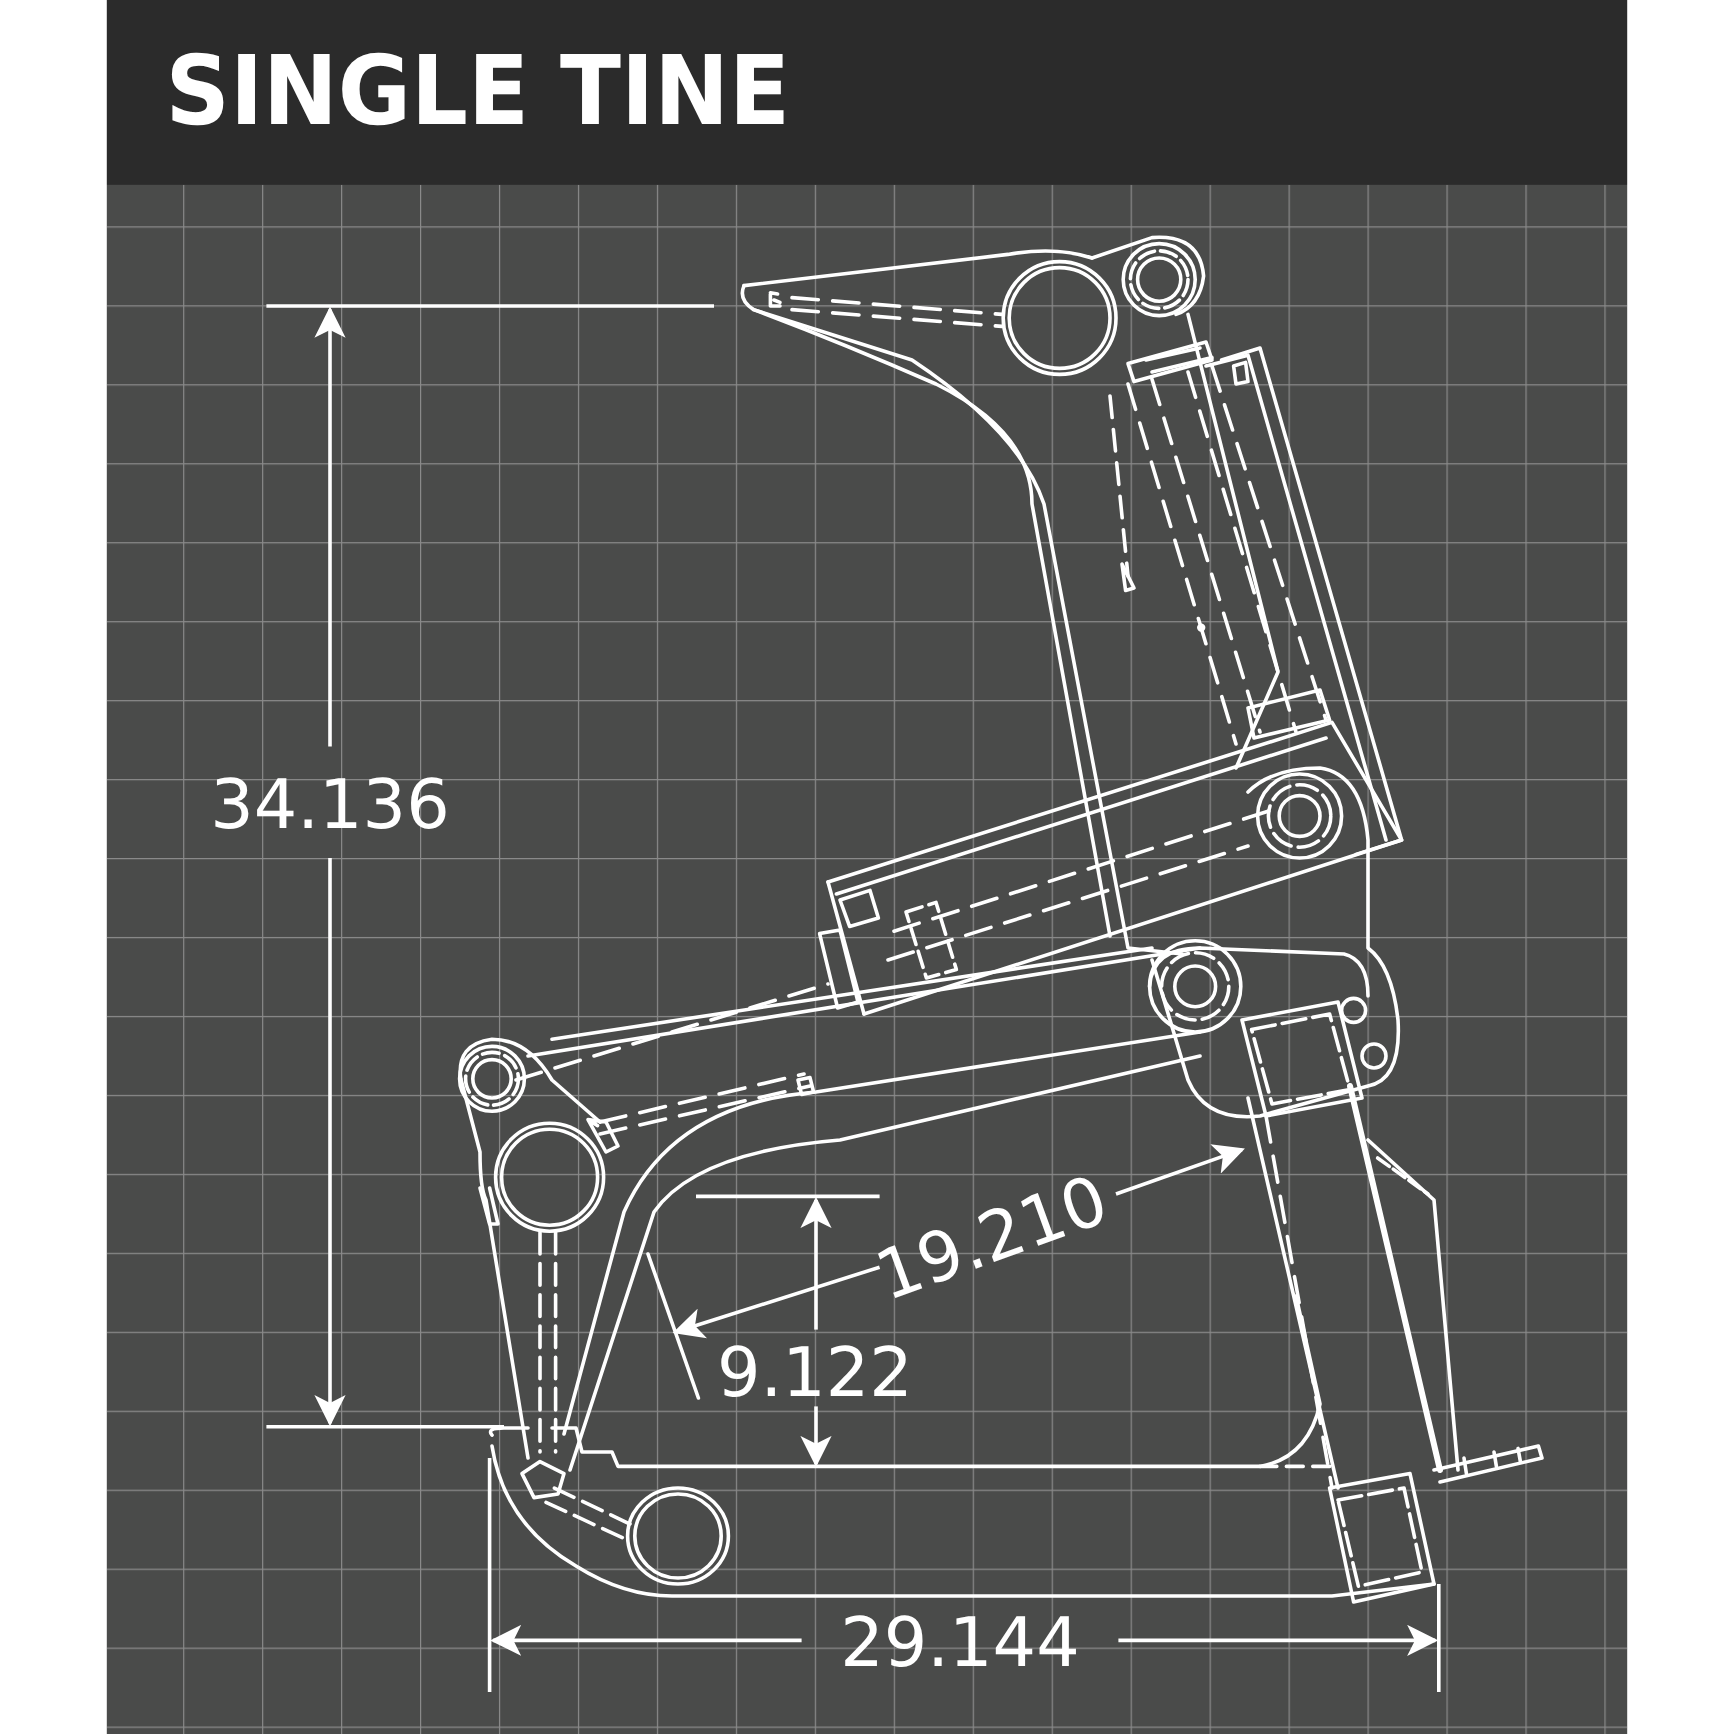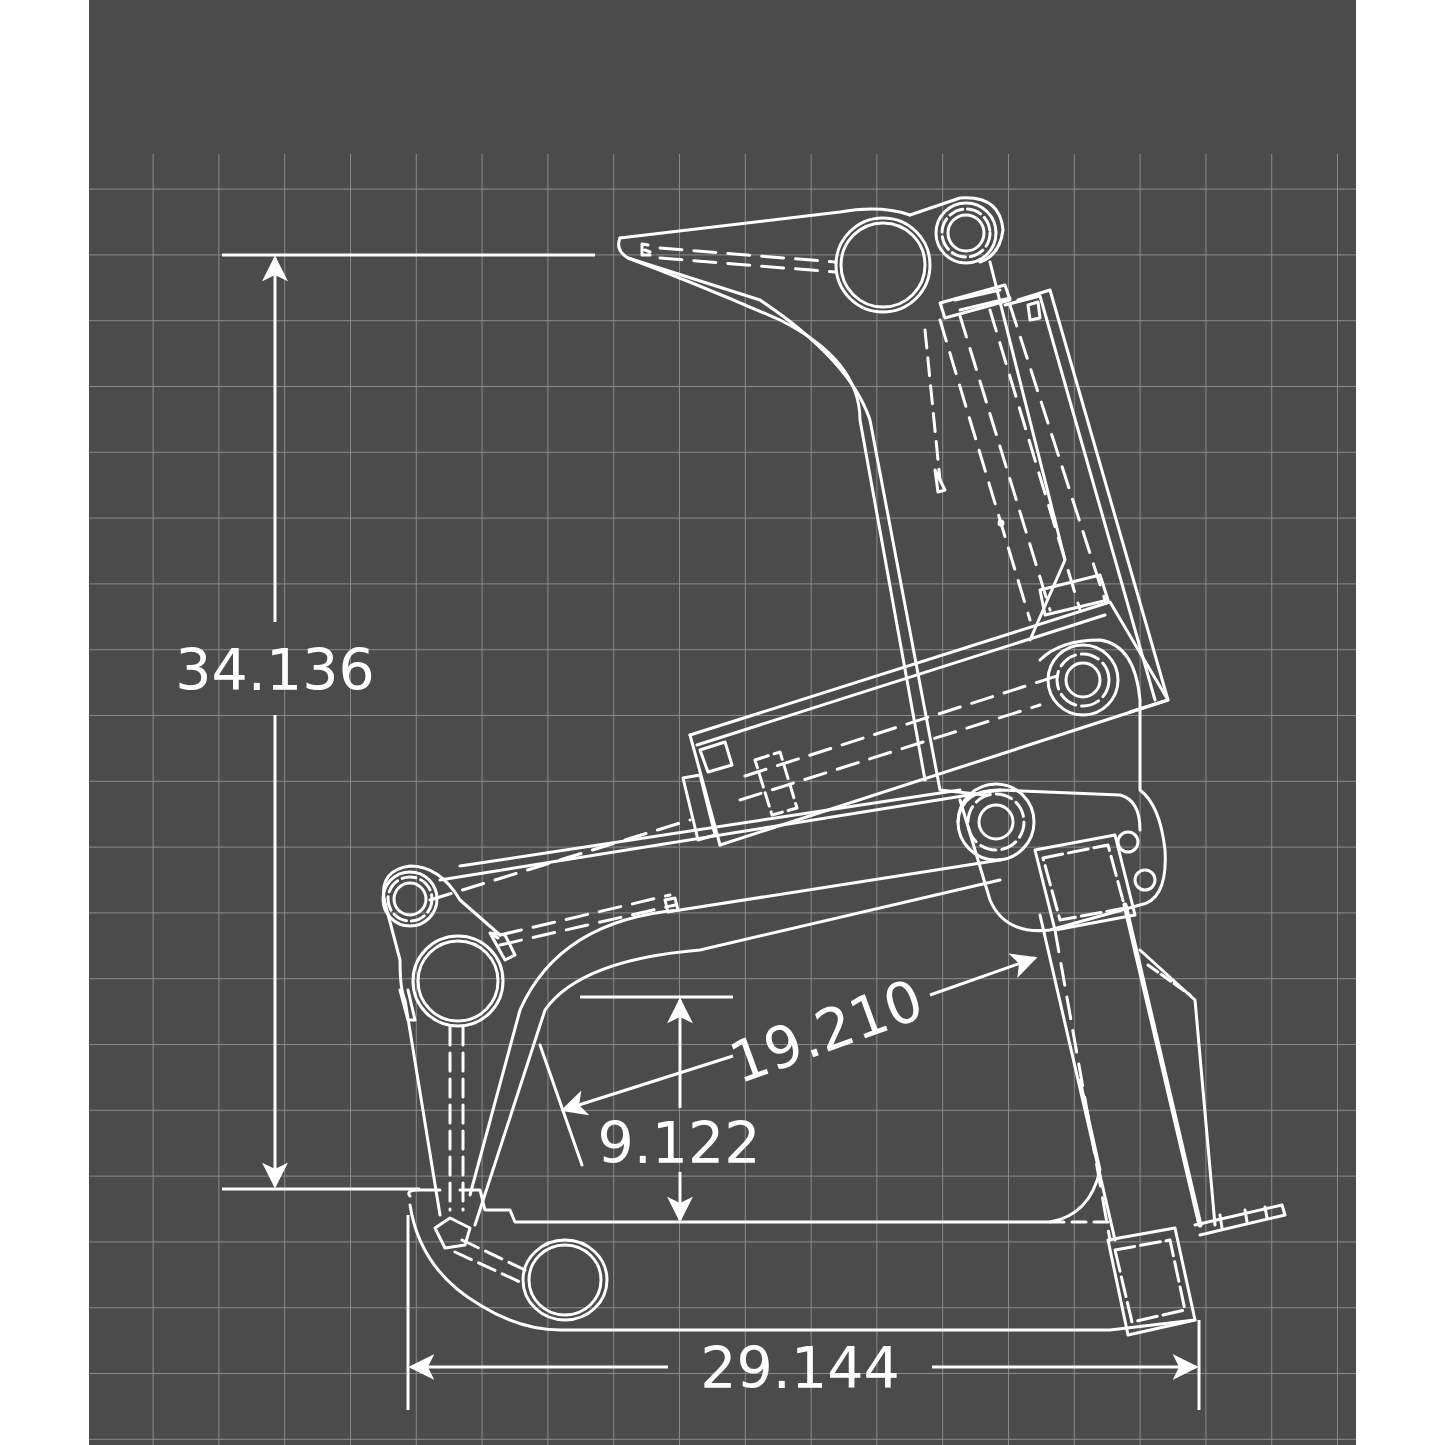--- a/index.html
+++ b/index.html
@@ -182,14 +182,17 @@
       <line x1="668" y1="1367" x2="411" y2="1367" marker-end="url(#arrow)"></line>
       <line x1="932" y1="1367" x2="1196" y2="1367" marker-end="url(#arrow)"></line>
     </g>
 
     <text class="dim-label" x="275" y="690" font-size="57" text-anchor="middle">34.136</text>
     <text class="dim-label" x="679" y="1163" font-size="57" text-anchor="middle">9.122</text>
     <text class="dim-label" x="0" y="0" font-size="57" text-anchor="middle" transform="translate(833 1050) rotate(-20)">19.210</text>
     <text class="dim-label" x="800" y="1388" font-size="57" text-anchor="middle">29.144</text>
   </svg>
 
+  <div class="header">
+    <div class="title">SINGLE TINE</div>
+  </div>
 
 </div>
 
 </body></html>

